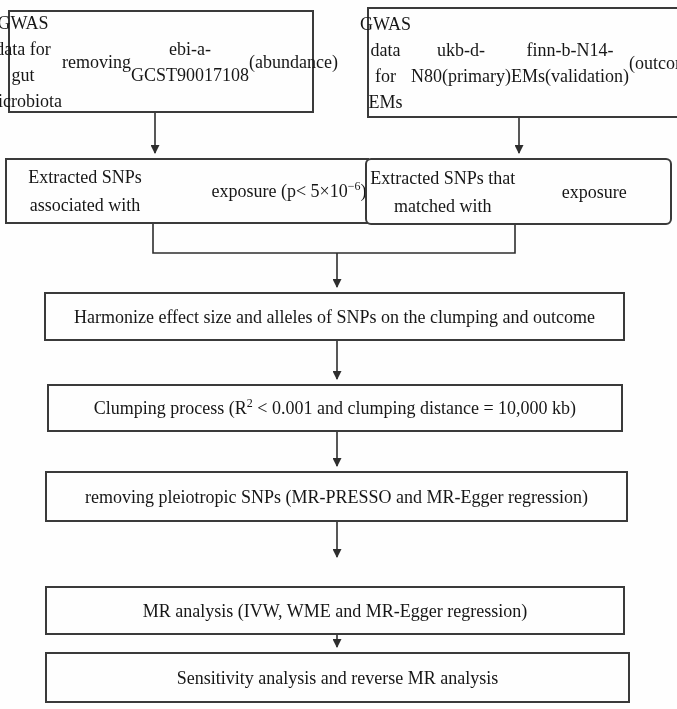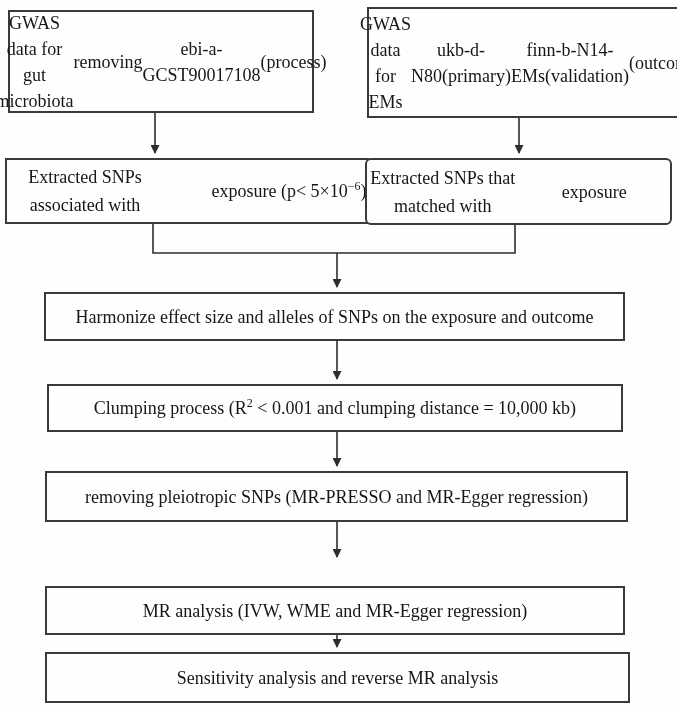--- a/index.html
+++ b/index.html
@@ -62,42 +62,42 @@
     <line x1="337" y1="341" x2="337" y2="379" stroke="#2e2e2e" stroke-width="1.6" marker-end="url(#ah)"></line>
     <line x1="337" y1="432" x2="337" y2="466" stroke="#2e2e2e" stroke-width="1.6" marker-end="url(#ah)"></line>
     <line x1="337" y1="522" x2="337" y2="557" stroke="#2e2e2e" stroke-width="1.6" marker-end="url(#ah)"></line>
     <line x1="337" y1="611" x2="337" y2="647" stroke="#2e2e2e" stroke-width="1.6" marker-end="url(#ah)"></line>
   </svg>
 
   <div id="box-a" class="box">
     <div class="line">GWAS data for gut microbiota</div>
     <div class="line">removing</div>
     <div class="line">ebi-a-GCST90017108</div>
-    <div class="line">(process)</div>
+    <div class="line">(abundance)</div>
   </div>
 
   <div id="box-b" class="box">
     <div class="line">GWAS data for EMs</div>
     <div class="line">ukb-d-N80(primary)</div>
     <div class="line">finn-b-N14-EMs(validation)</div>
     <div class="line">(outcome)</div>
   </div>
 
   <div id="box-c" class="box">
     <div class="line">Extracted SNPs associated with</div>
     <div class="line"><span>exposure (p&lt; 5×10</span><sup>−6</sup><span>)</span></div>
   </div>
 
   <div id="box-d" class="box">
     <div class="line">Extracted SNPs that matched with</div>
     <div class="line">exposure</div>
   </div>
 
   <div id="box-e" class="box">
-    <div class="line">Harmonize effect size and alleles of SNPs on the exposure and outcome</div>
+    <div class="line">Harmonize effect size and alleles of SNPs on the clumping and outcome</div>
   </div>
 
   <div id="box-f" class="box">
     <div class="line"><span>Clumping process (R</span><sup>2</sup><span> &lt; 0.001 and clumping distance = 10,000 kb)</span></div>
   </div>
 
   <div id="box-g" class="box">
     <div class="line">removing pleiotropic SNPs (MR-PRESSO and MR-Egger regression)</div>
   </div>
 

